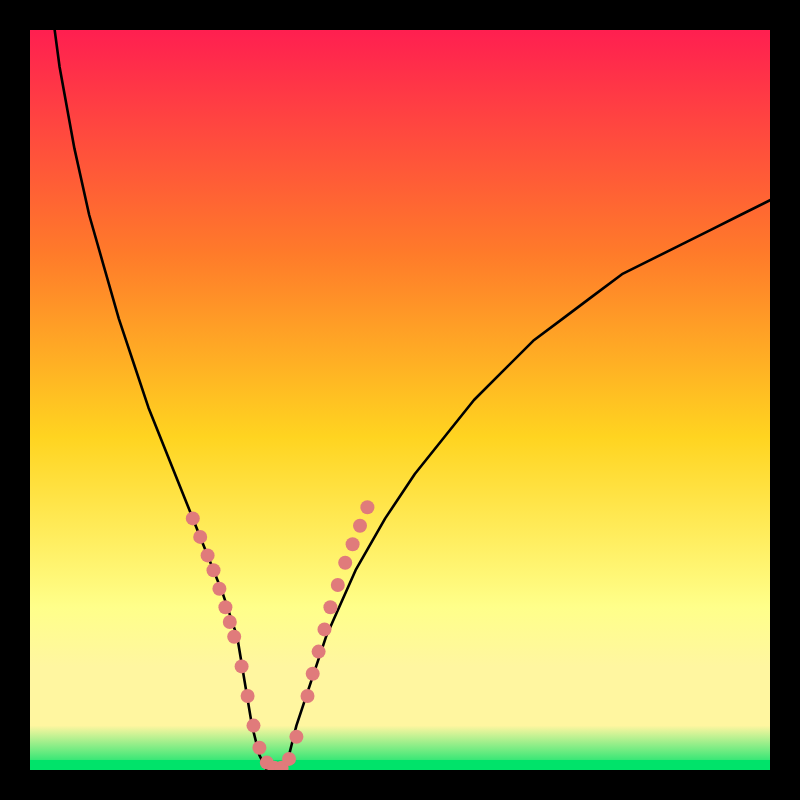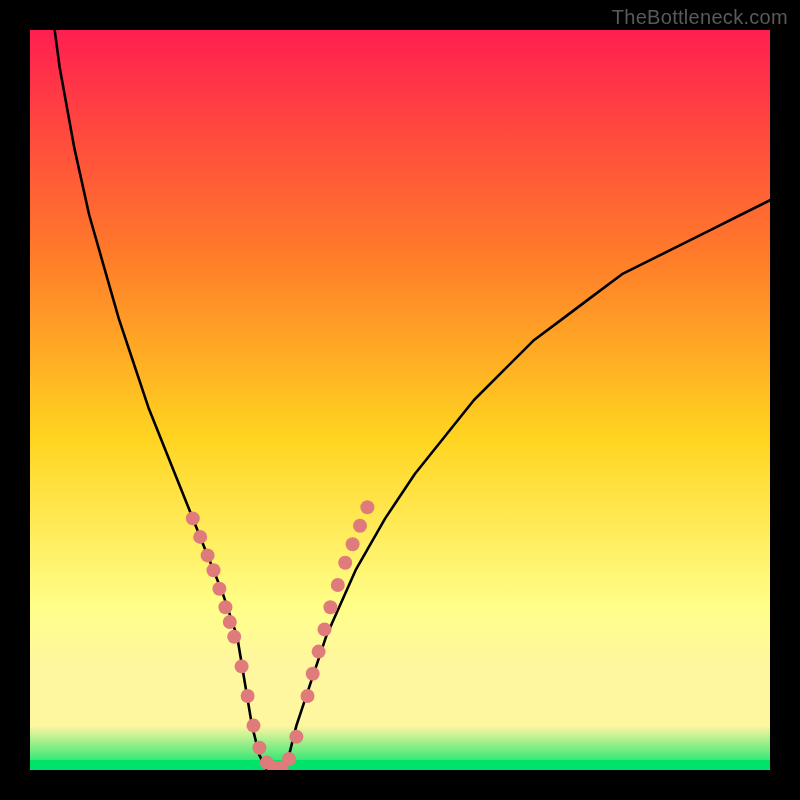--- a/index.html
+++ b/index.html
@@ -33,21 +33,20 @@
     top: 30px;
     width: 740px;
     height: 740px;
   }
   svg { display: block; }
 </style>
 </head>
 <body>
 
 <div class="frame">
-  <div class="watermark">TheBottleneck.com</div>
   <div class="plot">
     <svg id="svg" width="740" height="740" viewBox="0 0 740 740">
         <defs>
           <linearGradient id="bg" x1="0" y1="0" x2="0" y2="1">
             <stop offset="0%" stop-color="#ff1f50"></stop>
             <stop offset="30%" stop-color="#ff7a2a"></stop>
             <stop offset="55%" stop-color="#ffd420"></stop>
             <stop offset="78%" stop-color="#ffff8a"></stop>
             <stop offset="86%" stop-color="#fff6a0"></stop>
             <stop offset="94%" stop-color="#fff6a0"></stop>

